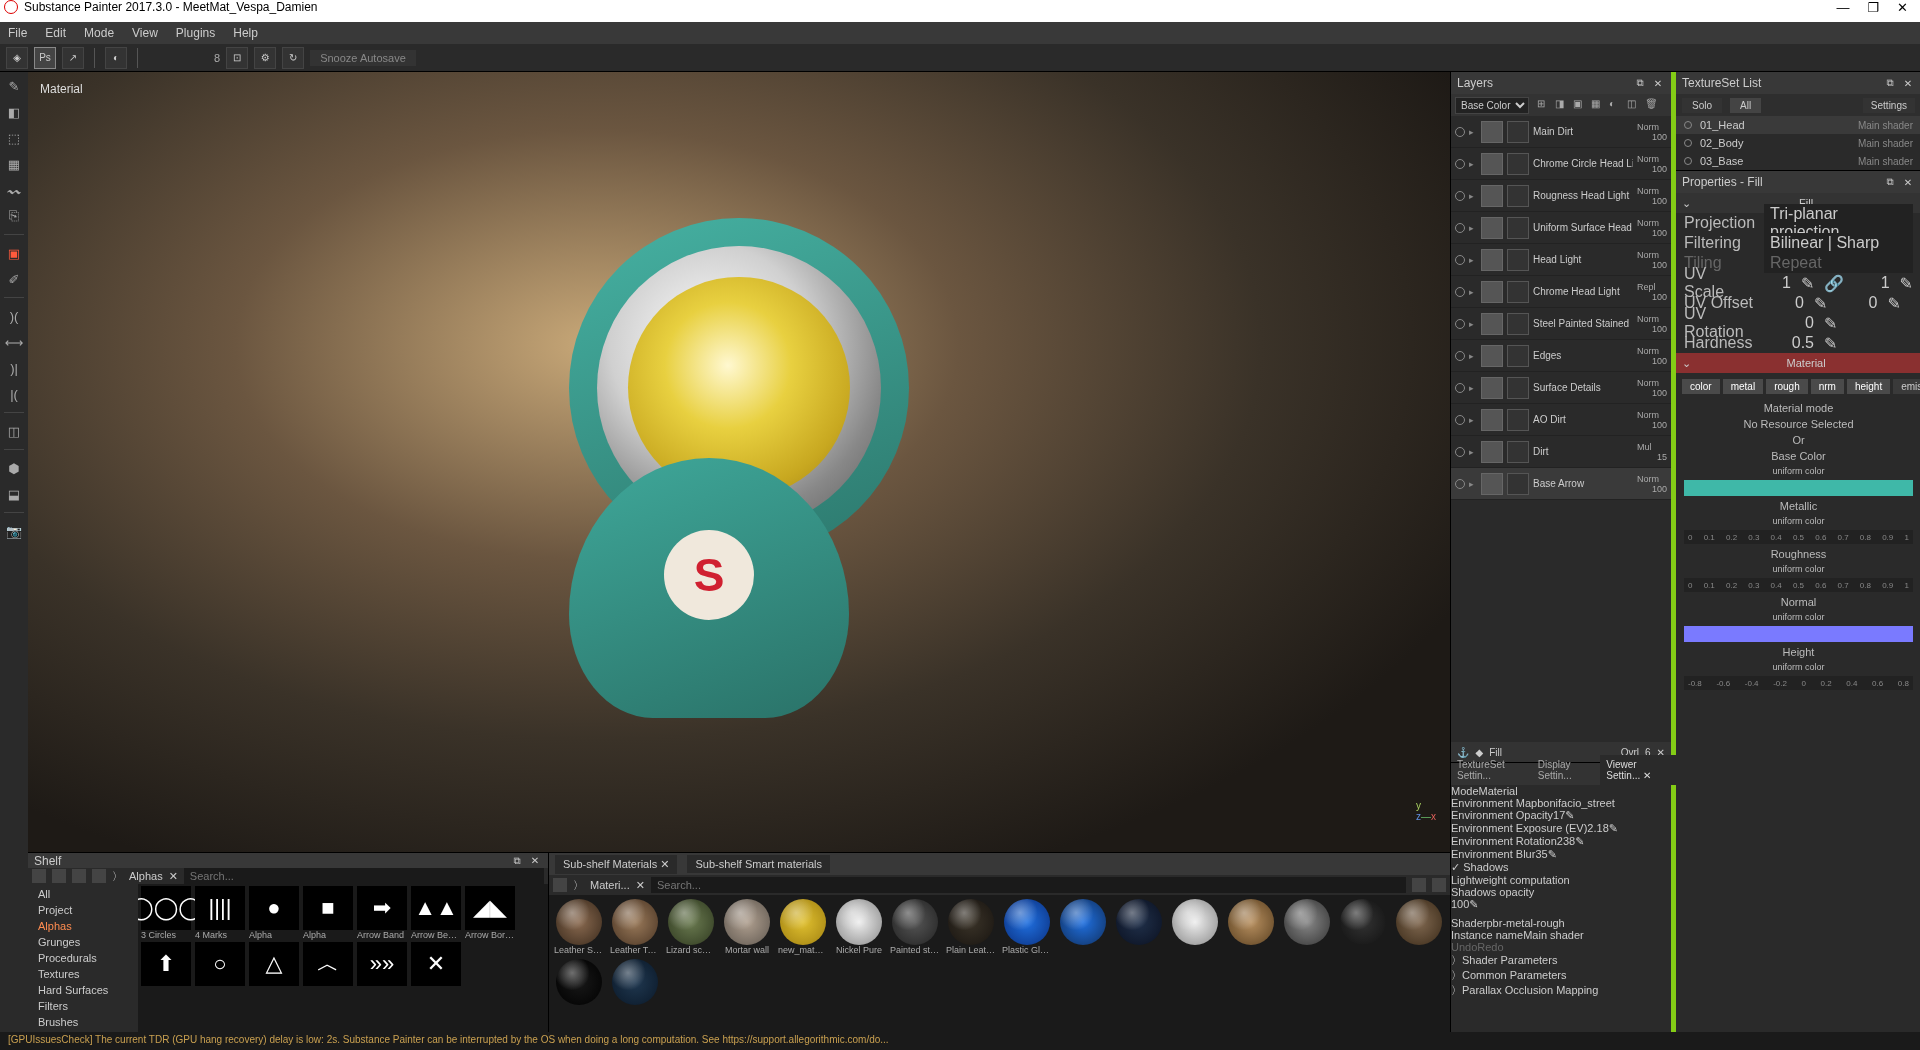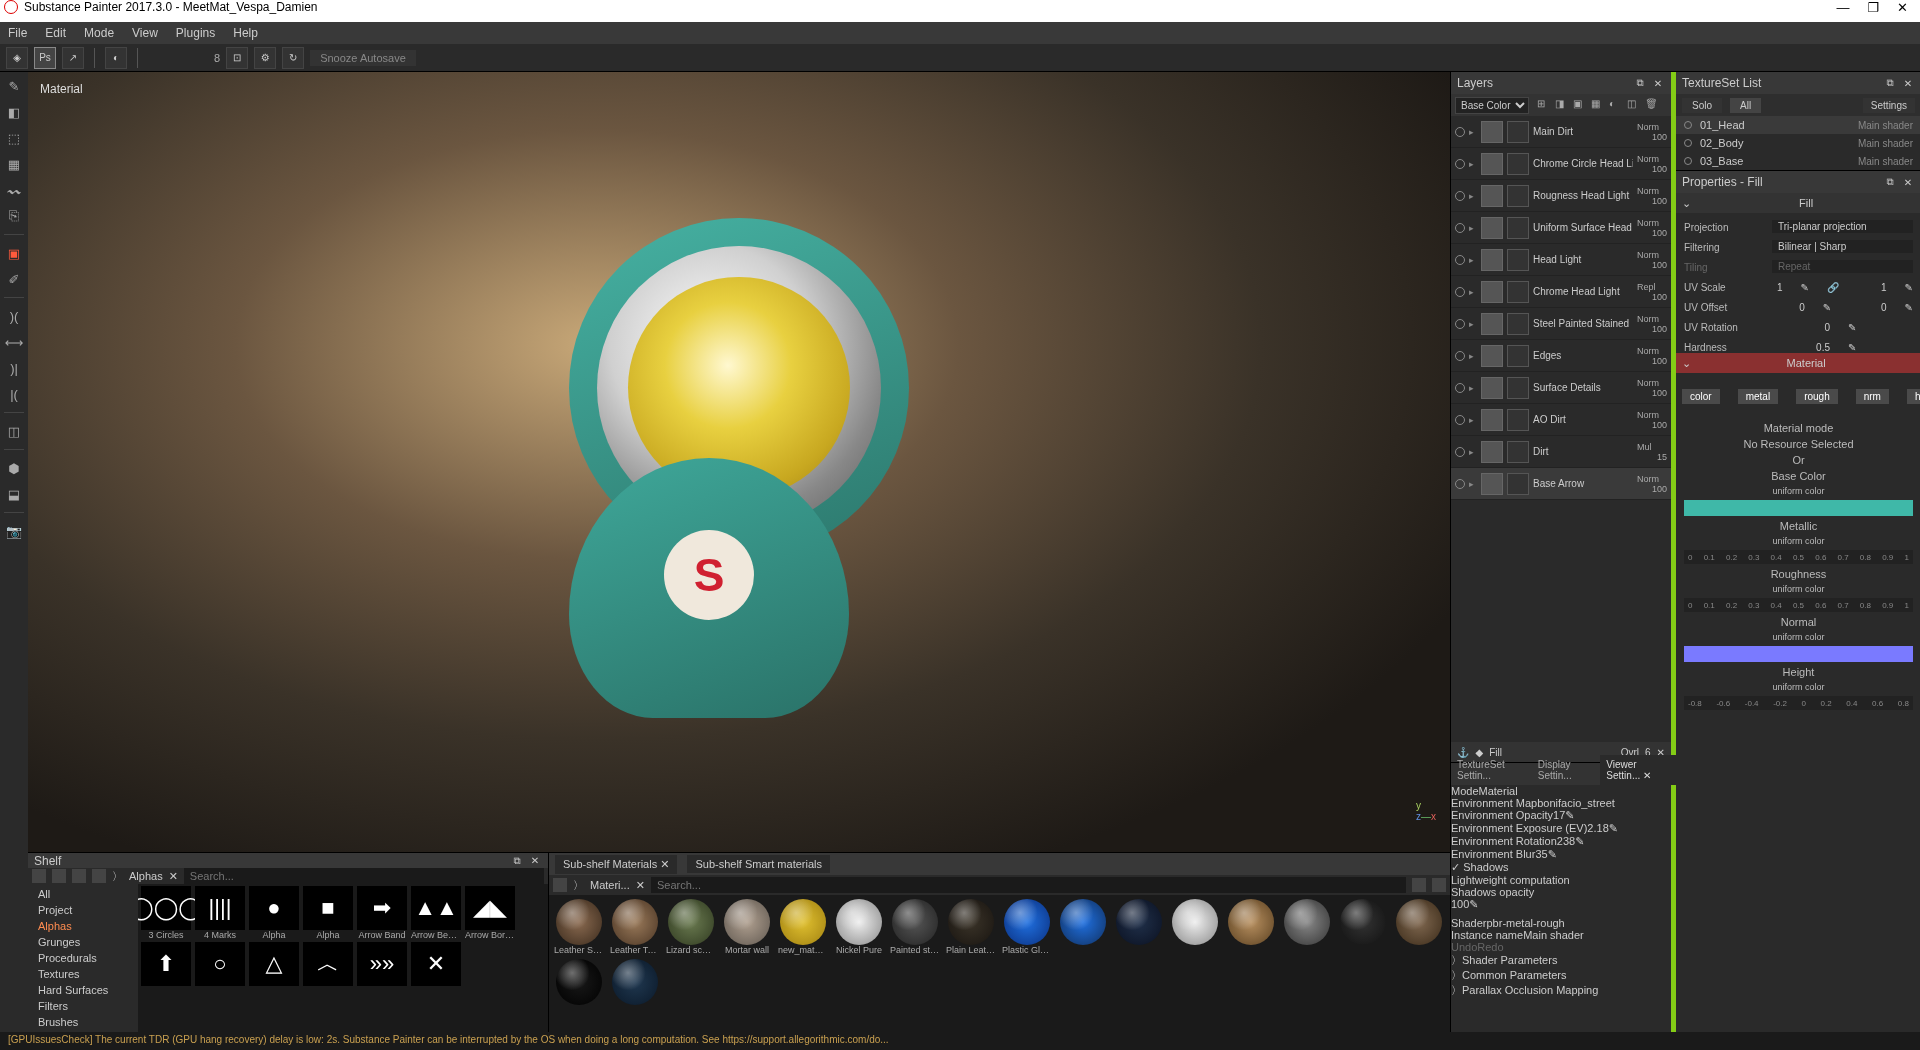--- a/index.html
+++ b/index.html
@@ -34,21 +34,21 @@
 .shelftabs{height:20px;background:#2a2a2a;display:flex;align-items:center;padding:0 4px;gap:6px;font-size:11px}
 .shelftabs .icn{width:14px;height:14px;background:#444}
 .shelftabs .search{flex:1;background:#1a1a1a;border:none;color:#888;padding:2px 6px;font-size:11px}
 .shelfbody{flex:1;display:flex}
 .shelfcats{width:110px;background:#2a2a2a;padding:2px 0;overflow:hidden}
 .shelfcats .cat{padding:2px 10px;font-size:11px;color:#ccc;cursor:pointer}
 .shelfcats .cat.sel{color:#ff8c50}
 .alphagrid{flex:1;display:flex;flex-wrap:wrap;align-content:flex-start;gap:2px;padding:2px;background:#1a1a1a;overflow:hidden}
 .aitem{width:52px;display:flex;flex-direction:column;align-items:center}
 .aitem .th{width:50px;height:44px;background:#000;display:flex;align-items:center;justify-content:center;color:#fff;font-size:22px}
-.aitem .lbl{font-size:9px;color:#aaa;text-align:center;width:50px;white-space:nowrap;overflow:hidden;text-overflow:ellipsis}
+.aitem .lbl{font-size:9px;color:#aaa;width:50px;white-space:nowrap;overflow:hidden;text-overflow:ellipsis}
 .subshelfpanel{flex:1;display:flex;flex-direction:column;background:#2a2a2a;border-left:1px solid #000}
 .sstabs{height:22px;background:#383838;display:flex;align-items:center;padding:0 6px;gap:10px;font-size:11px}
 .sstabs .tab{padding:3px 8px;background:#2a2a2a}
 .sstabs .tab.active{background:#2a2a2a}
 .matgrid{flex:1;display:flex;flex-wrap:wrap;align-content:flex-start;gap:4px;padding:4px;background:#1a1a1a;overflow:hidden}
 .mitem{width:52px;display:flex;flex-direction:column;align-items:center}
 .mitem .ball{width:46px;height:46px;border-radius:50%;background:radial-gradient(circle at 35% 30%,#fff6,#0000 40%),radial-gradient(circle at 50% 50%,var(--c1),var(--c2))}
 .mitem .lbl{font-size:9px;color:#aaa;text-align:center;width:50px;white-space:nowrap;overflow:hidden;text-overflow:ellipsis}
 .rightpanel{width:470px;background:#2a2a2a;display:flex;flex-direction:column;border-left:1px solid #000}
 .rpanes{flex:1;display:flex}
@@ -74,25 +74,25 @@
 .tslrow .seg.active{background:#444}
 .tslrow .set{padding:2px 8px;background:#333;font-size:10px;margin-left:auto}
 .tslist{background:#2a2a2a}
 .tsitem{height:18px;display:flex;align-items:center;padding:0 8px;gap:8px;font-size:11px}
 .tsitem.sel{background:#3a3a3a}
 .tsitem .dot{width:8px;height:8px;border:1px solid #888;border-radius:50%}
 .tsitem .sh{margin-left:auto;color:#888;font-size:10px}
 .props{flex:1;background:#2a2a2a;overflow:hidden;border-top:1px solid #000}
 .props .sechead{height:20px;background:#333;display:flex;align-items:center;padding:0 6px;gap:6px;font-size:11px}
 .props .sechead.red{background:#8a3030}
-.props .row{height:20px;display:flex;align-items:flex-end;padding:0 8px;gap:18px;font-size:10px}
+.props .row{height:20px;display:flex;align-items:center;padding:0 8px;gap:10px;font-size:16px}
 .props .row .lbl{width:70px;color:#bbb}
 .props .row .val{flex:1;background:#222;padding:1px 6px;color:#ccc}
 .props .row .num{width:40px;text-align:right;color:#ccc}
-.chips{display:flex;gap:18px;padding:16px 6px}
+.chips{display:flex;gap:3px;padding:6px 6px}
 .chip{padding:2px 8px;background:#3a3a3a;font-size:10px;color:#ccc}
 .chip.active{background:#4a4a4a;color:#fff}
 .centertxt{text-align:center;color:#bbb;font-size:11px;padding:2px}
 .swatch{height:16px;margin:2px 8px;background:#3fb8a8}
 .swatchblue{height:16px;margin:2px 8px;background:#7a7aff}
 .slidebar{height:14px;margin:2px 8px;background:#222;position:relative}
 .slidebar .ticks{position:absolute;inset:0;display:flex;justify-content:space-between;padding:0 4px;font-size:8px;color:#888;align-items:center}
 .vsettings{height:270px;border-top:1px solid #000;display:flex;flex-direction:column;width:225px}
 .vtabs{height:22px;background:#333;display:flex;align-items:flex-end;font-size:10px}
 .vtabs .vt{padding:4px 6px;color:#aaa}

